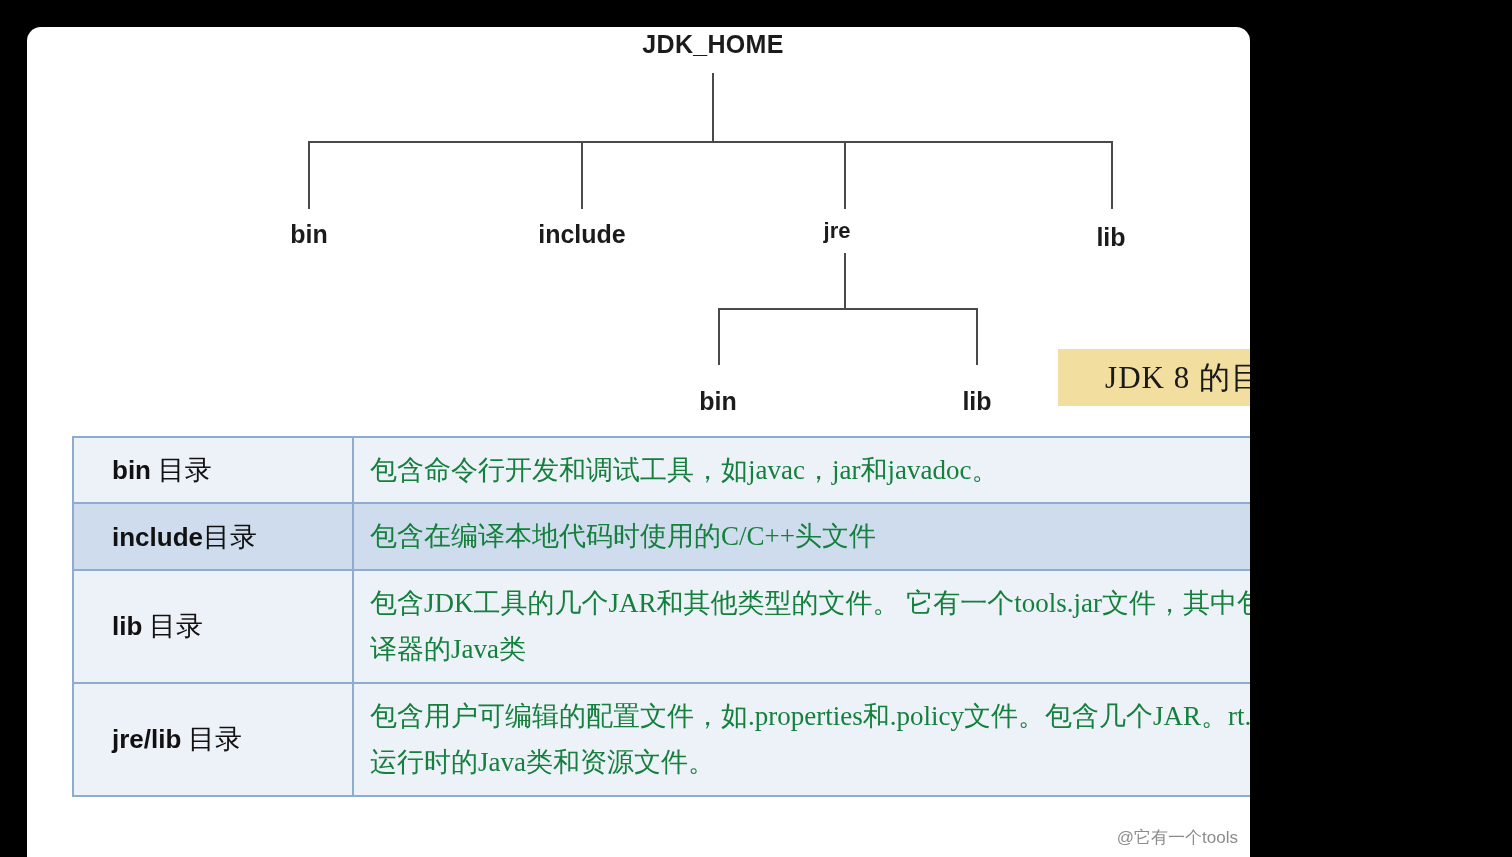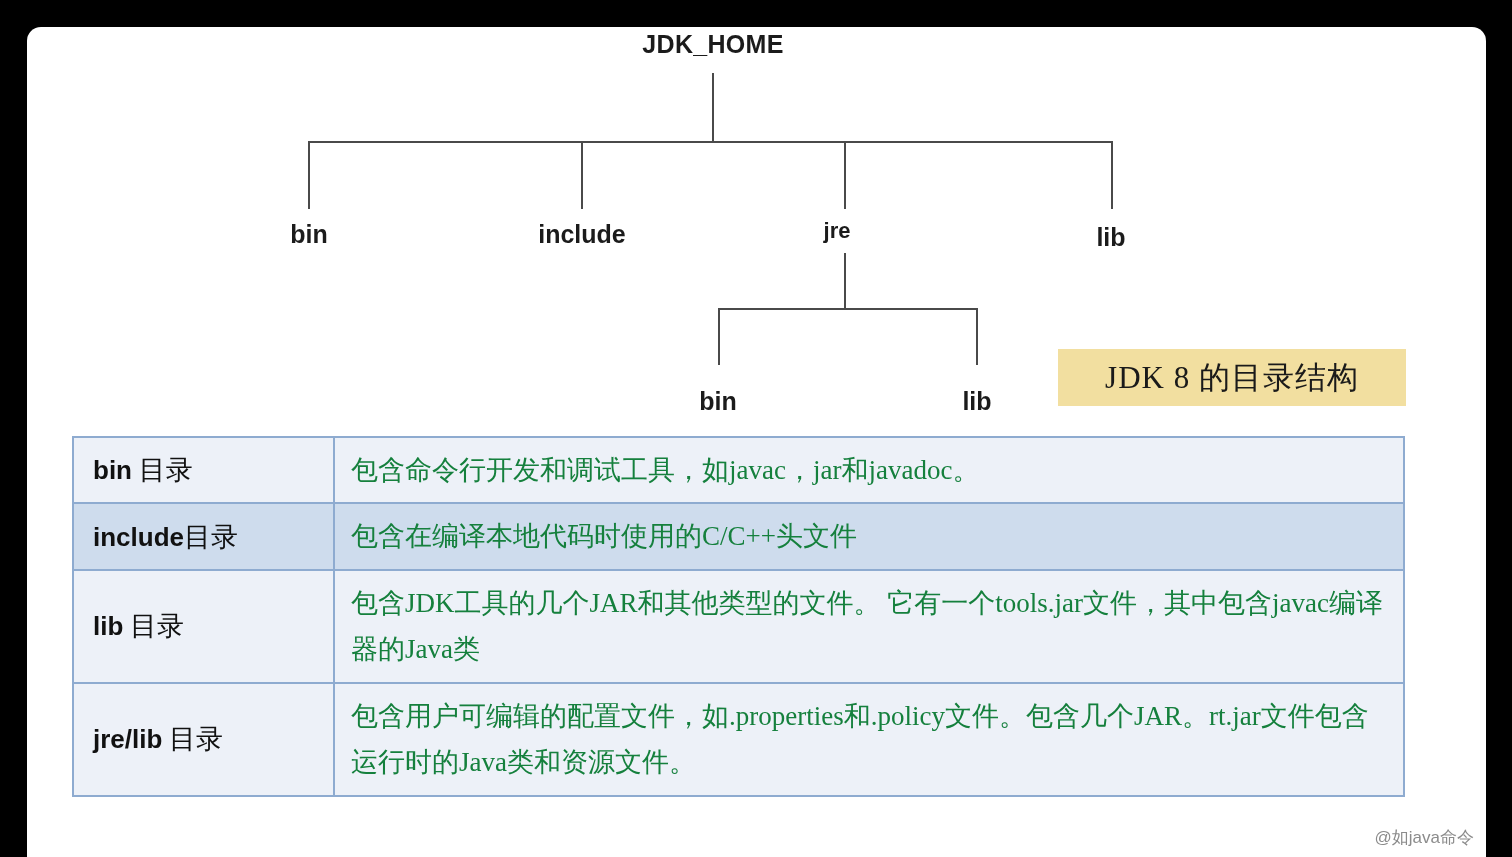--- a/index.html
+++ b/index.html
@@ -12,21 +12,21 @@
     height: 857px;
     overflow: hidden;
     font-family: "Liberation Sans", sans-serif;
   }
 
   
   #card {
     position: absolute;
     left: 27px;
     top: 27px;
-    width: 1459px;
+    width: 1223px;
     height: 830px;
     background: #ffffff;
     border-radius: 14px 14px 0 0;
     overflow: hidden;
   }
 
   
   #tree {
     position: absolute;
     left: 0;
@@ -83,21 +83,21 @@
     border-collapse: collapse;
     table-layout: fixed;
   }
   #dir-table td {
     border: 2px solid #8eabd0;
     vertical-align: middle;
     padding: 0;
   }
   #dir-table td.key {
     width: 240px;
-    padding: 10px 0 10px 19px;
+    padding: 10px 0 10px 38px;
     font-family: "Liberation Serif", serif;
     font-size: 27px;
     color: #111;
     white-space: nowrap;
   }
   #dir-table td.key b {
     font-family: "Liberation Sans", sans-serif;
     font-weight: 700;
     font-size: 26px;
   }
@@ -186,15 +186,15 @@
         <td class="key"><b>lib</b><span> 目录</span></td>
         <td class="val">包含JDK工具的几个JAR和其他类型的文件。 它有一个tools.jar文件，其中包含javac编译器的Java类</td>
       </tr>
       <tr class="row-a">
         <td class="key"><b>jre/lib</b><span> 目录</span></td>
         <td class="val">包含用户可编辑的配置文件，如.properties和.policy文件。包含几个JAR。rt.jar文件包含运行时的Java类和资源文件。</td>
       </tr>
     </tbody>
   </table>
 
-  <div id="wm-small">@如java命令</div>
+  <div id="wm-small">@它有一个tools</div>
 
 </div>
 
 </body></html>

